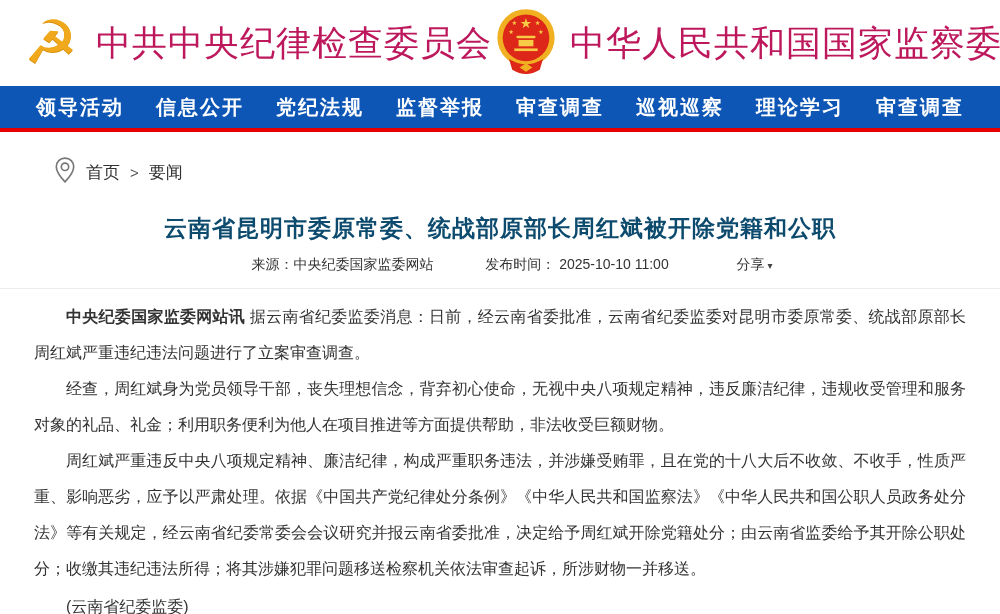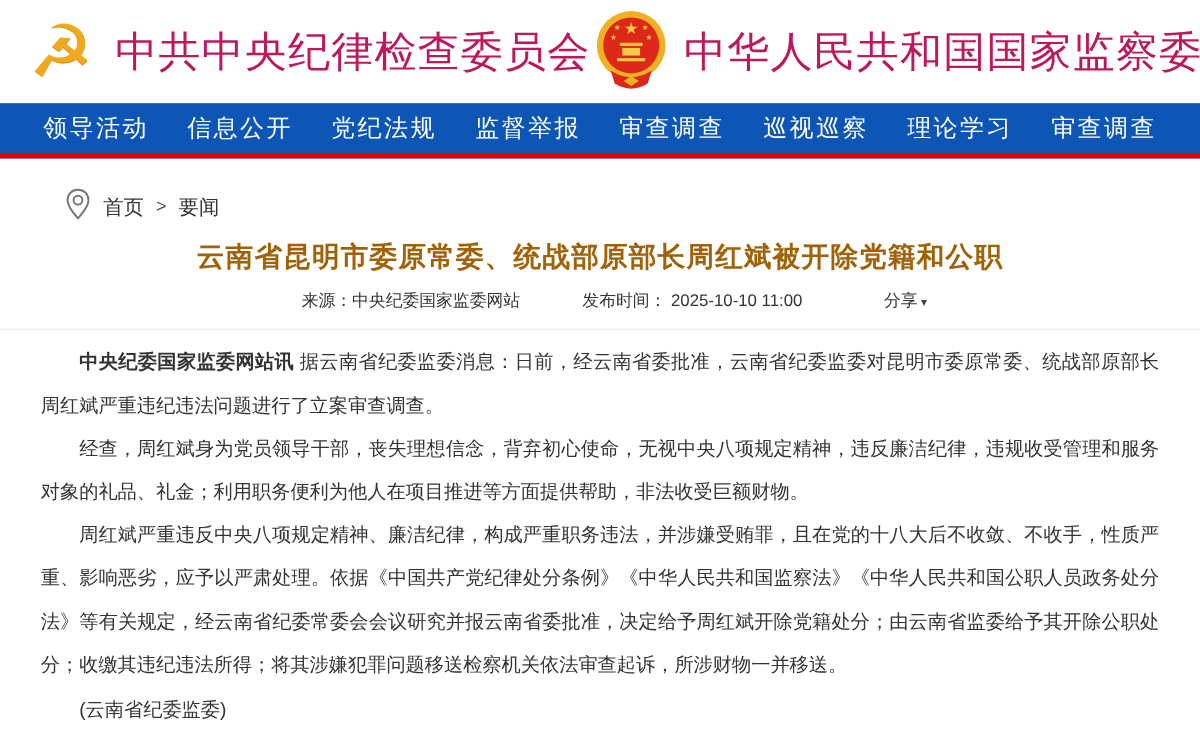--- a/index.html
+++ b/index.html
@@ -22,37 +22,37 @@
     white-space: nowrap;
   }
 
   
   .main-nav {
     background: #0d56b5; border-bottom: 4px solid #e60000;
     display: flex; justify-content: space-between; align-items: center;
     padding: 0 36px; height: 46px;
   }
   .main-nav a {
-    color: #fff; font-weight: normal; font-size: 20px; letter-spacing: 2px;
+    color: #fff; font-weight: bold; font-size: 20px; letter-spacing: 2px;
     text-decoration: none; line-height: 42px; white-space: nowrap;
   }
 
   
   .breadcrumb {
     display: flex; align-items: center; gap: 10px;
     padding: 24px 16px 10px 16px; color: #333; font-size: 17px; margin-left: 38px;
   }
   .breadcrumb .crumb { cursor: pointer; }
   .breadcrumb .sep { color: #555; font-size: 15px; }
 
   
   .article { padding: 0 34px; }
   .article-title {
-    text-align: center; color: #a16207; font-size: 23px; font-weight: bold;
-    letter-spacing: 1px; 
+    text-align: center; color: #0c4a6e; font-size: 23px; font-weight: bold;
+    letter-spacing: 1px; margin-top: 14px;
   }
   .article-meta {
     margin-top: 12px; text-align: center; font-size: 14px; color: #333;
   }
   .article-meta .meta-item { margin: 0 24px; }
   .share-btn { cursor: pointer; margin-left: 40px; white-space: nowrap; }
   .share-caret { font-size: 10px; color: #444; margin-left: 3px; }
   .meta-divider {
     border: none; border-top: 1px solid #ececec; margin: 14px -34px 0 -34px;
   }

